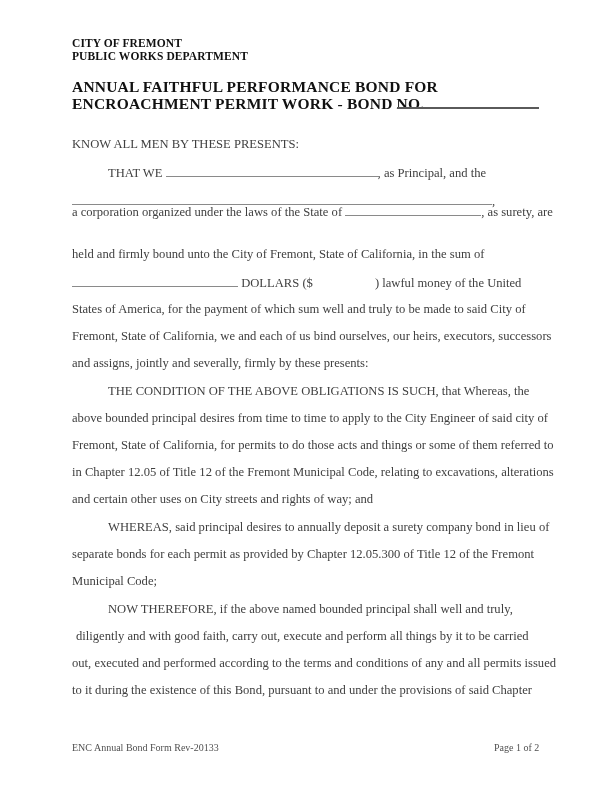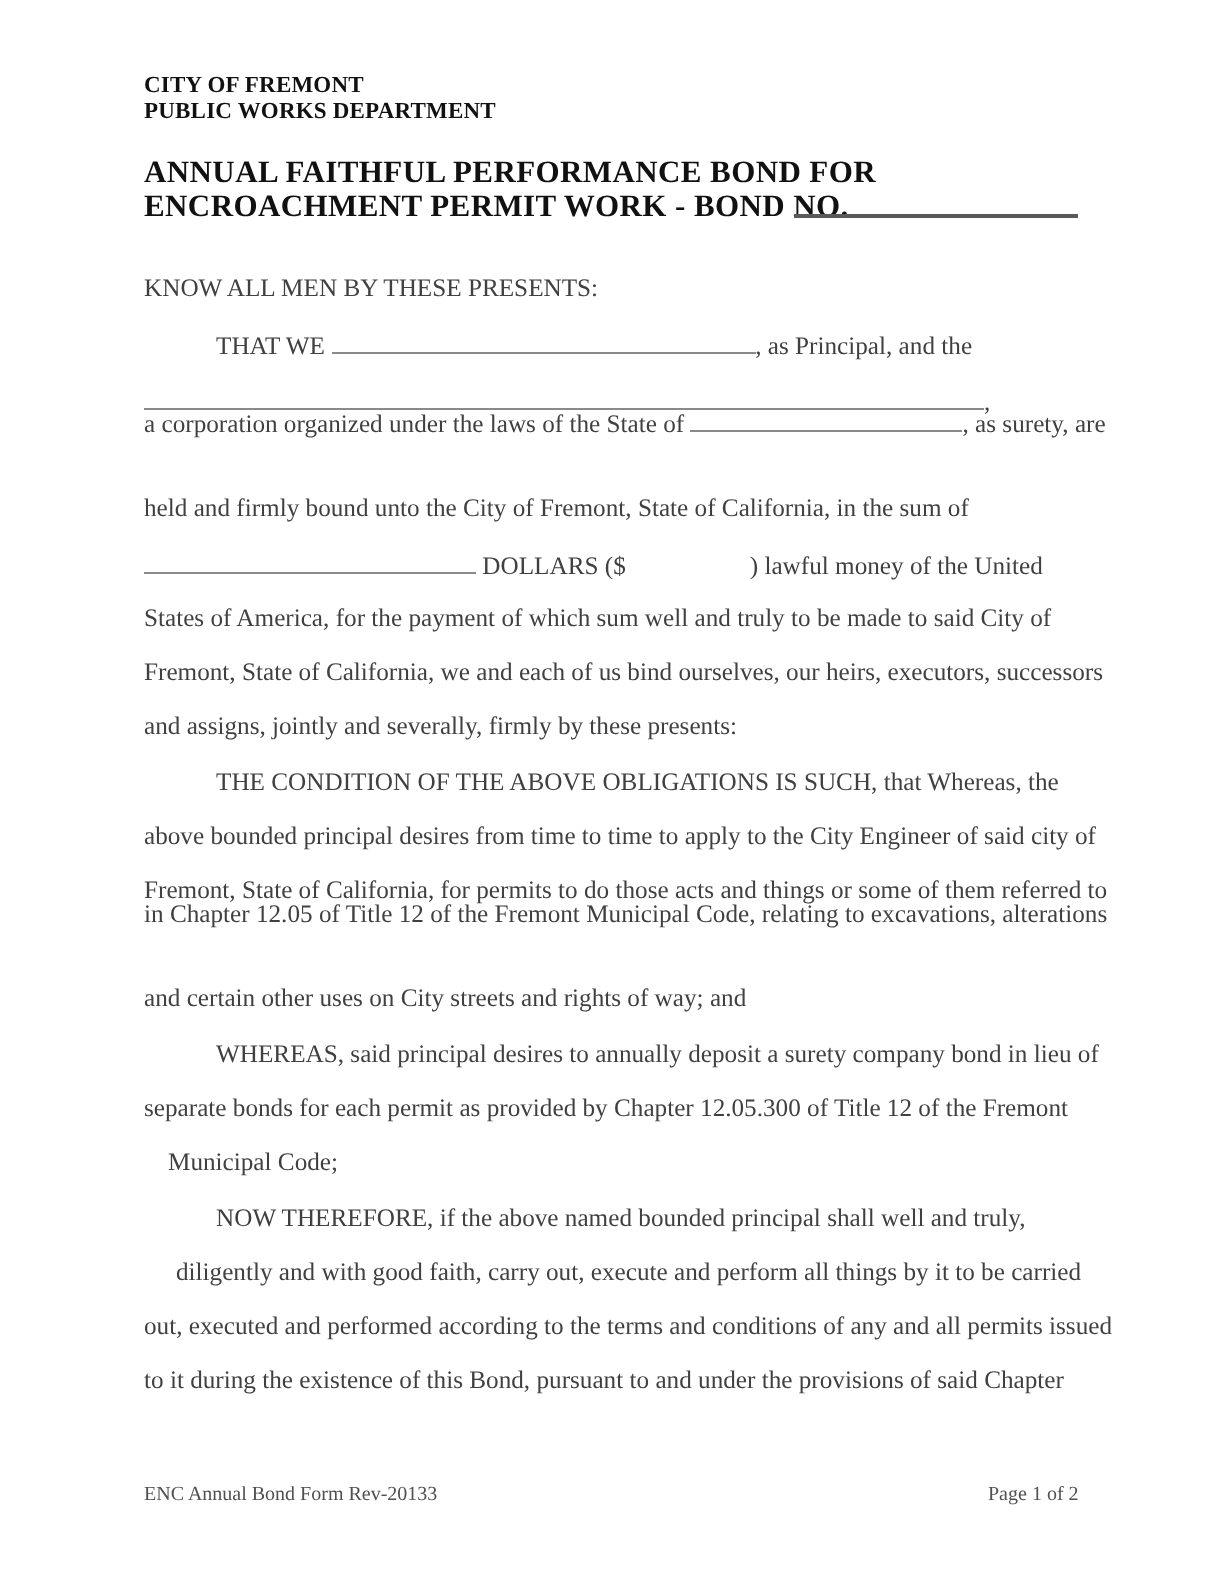--- a/index.html
+++ b/index.html
@@ -96,28 +96,28 @@
     <span>DOLLARS ($</span><span style="display:inline-block; width:62px;"></span><span>) lawful money of the United</span>
   </div>
 
   <div class="abs body" style="left:72px; top:302px;">States of America, for the payment of which sum well and truly to be made to said City of</div>
   <div class="abs body" style="left:72px; top:329px;text-align:right;">Fremont, State of California, we and each of us bind ourselves, our heirs, executors, successors</div>
   <div class="abs body" style="left:72px; top:356px;">and assigns, jointly and severally, firmly by these presents:</div>
 
   <div class="abs body" style="left:108px; top:384px;">THE CONDITION OF THE ABOVE OBLIGATIONS IS SUCH, that Whereas, the</div>
   <div class="abs body" style="left:72px; top:411px;">above bounded principal desires from time to time to apply to the City Engineer of said city of</div>
   <div class="abs body" style="left:72px; top:438px;">Fremont, State of California, for permits to do those acts and things or some of them referred to</div>
-  <div class="abs body" style="left:72px; top:450px;text-align:center;">in Chapter 12.05 of Title 12 of the Fremont Municipal Code, relating to excavations, alterations</div>
+  <div class="abs body" style="left:72px; top:465px;text-align:center;">in Chapter 12.05 of Title 12 of the Fremont Municipal Code, relating to excavations, alterations</div>
   <div class="abs body" style="left:108px; top:520px;">WHEREAS, said principal desires to annually deposit a surety company bond in lieu of</div>
 
   <div class="abs body" style="left:72px; top:492px;">and certain other uses on City streets and rights of way; and</div>
   <div class="abs body" style="left:72px; top:547px;">separate bonds for each permit as provided by Chapter 12.05.300 of Title 12 of the Fremont</div>
-  <div class="abs body" style="left:72px; top:574px;margin-left:12px;">Municipal Code;</div>
+  <div class="abs body" style="left:72px; top:574px;">Municipal Code;</div>
 
   <div class="abs body" style="left:108px; top:602px;">NOW THEREFORE, if the above named bounded principal shall well and truly,</div>
-  <div class="abs body" style="left:88px; top:629px;">diligently and with good faith, carry out, execute and perform all things by it to be carried</div>
+  <div class="abs body" style="left:76px; top:629px;">diligently and with good faith, carry out, execute and perform all things by it to be carried</div>
   <div class="abs body" style="left:72px; top:656px;">out, executed and performed according to the terms and conditions of any and all permits issued</div>
   <div class="abs body" style="left:72px; top:683px;">to it during the existence of this Bond, pursuant to and under the provisions of said Chapter</div>
 
   <div class="abs footer" style="left:72px; top:742px;">ENC Annual Bond Form Rev-20133</div>
   <div class="abs footer" style="left:494px; top:742px;">Page 1 of 2</div>
 
 </div>
 
 </body></html>

